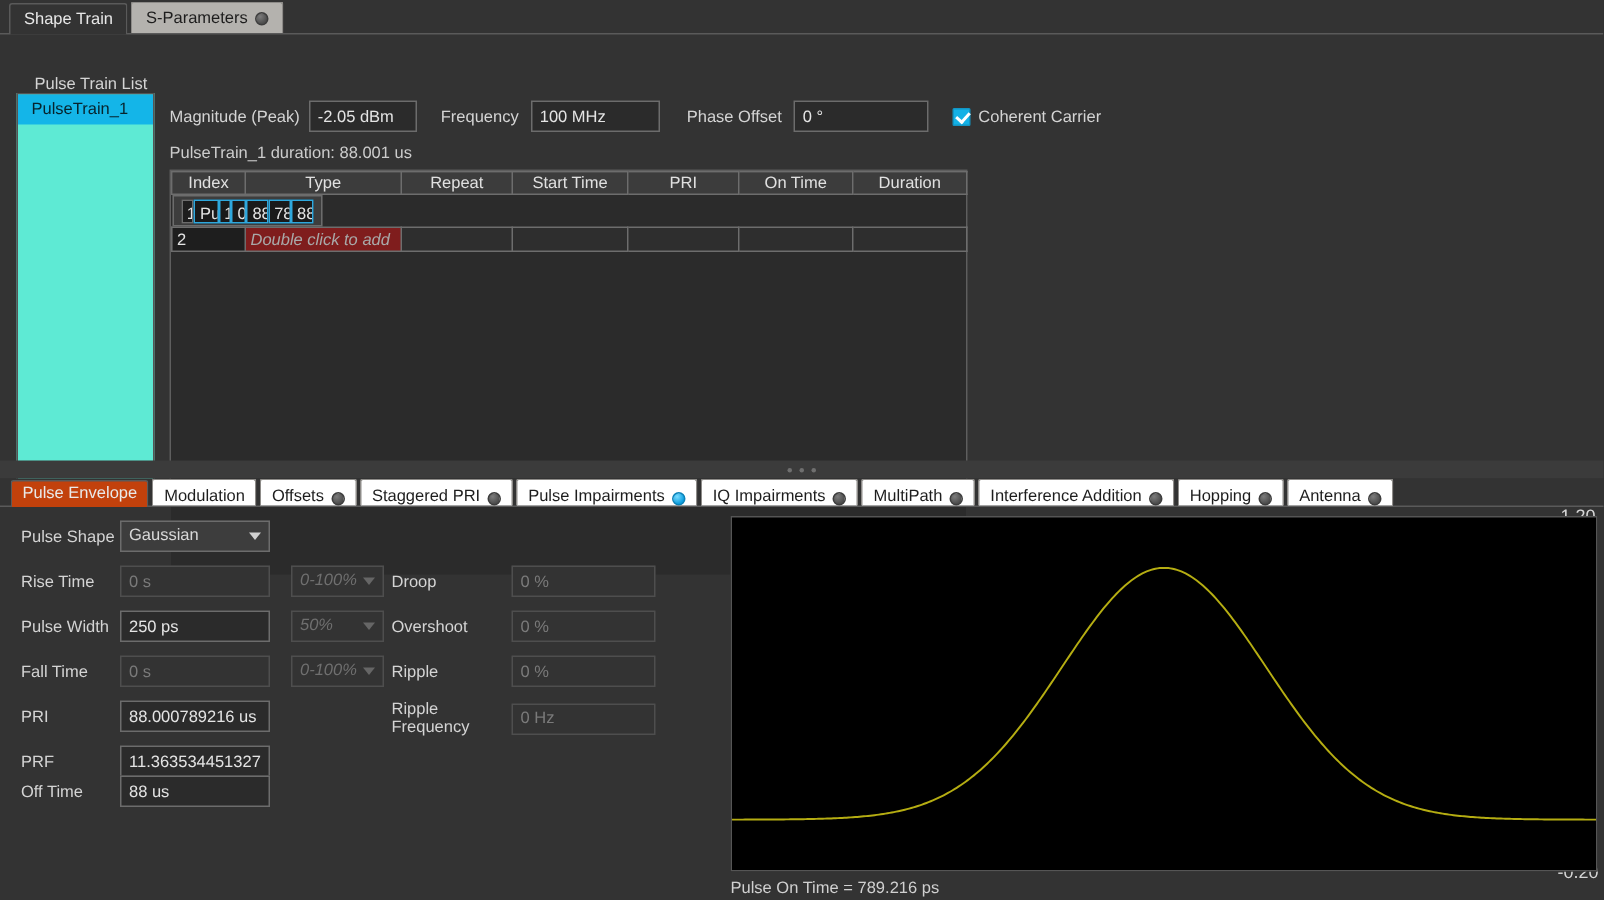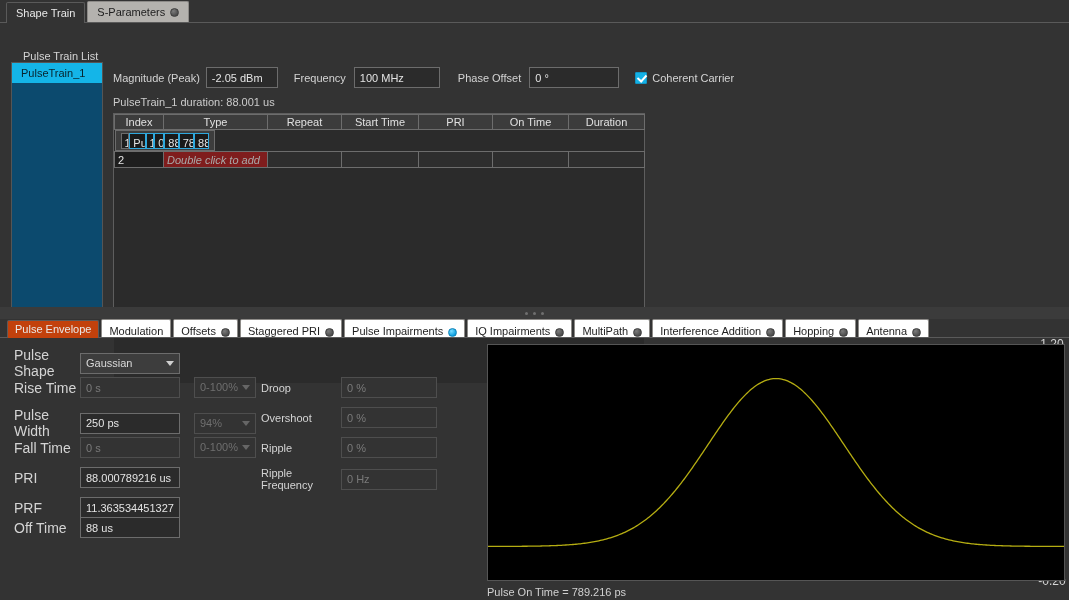--- a/index.html
+++ b/index.html
@@ -38,21 +38,21 @@
   .ttab.inactive { background: #b4b2ae; color: #1d1d1d; border-color: #8d8b88; }
   .dot { width: 9px; height: 9px; border-radius: 50%; display: inline-block; }
   .dot.greyd { background: radial-gradient(circle at 35% 30%, #7c7c7c, #4d4d4d 70%); border: 1px solid #3d3d3d; }
   .dot.cyan { background: radial-gradient(circle at 35% 30%, #79dcff, #0d9fe0 70%); border: 1px solid #0b82b8; }
 
   
   .upper { height: 288px; position: relative; }
   .pt-list-label { position: absolute; left: 23px; top: 27px; font-size: 11px; color: #d4d4d4; }
   .pt-list {
     position: absolute; left: 11px; top: 39px; width: 92px; height: 268px;
-    background: #0c4a6e; border: 1px solid #555555;
+    background: #5eead4; border: 1px solid #555555;
   }
   .pt-item {
     height: 20px; line-height: 20px;
     background: #14b5e8; color: #07232c;
     padding-left: 9px; font-size: 11px;
     cursor: default;
   }
 
   .fieldrow { position: absolute; left: 113px; top: 44px; display: flex; align-items: center; }
   .flabel { font-size: 11px; color: #d4d4d4; }
@@ -115,36 +115,36 @@
     height: 18px; padding: 0 7px; display: flex; align-items: center; gap: 5px;
     font-size: 11px; border: 1px solid #5a5a5a; border-bottom: none;
     border-radius: 2px 2px 0 0; margin-right: 2px; white-space: nowrap; cursor: default;
   }
   .ltab.active { background: #c2410c; color: #e9e9e9; margin-bottom: -1px; padding-bottom: 1px; z-index: 3; }
   .ltab.inactive { background: #ffffff; color: #1d1d1d; border-color: #8d8b88; align-items: flex-end; }
 
   
   .lower { position: absolute; left: 0; top: 338px; width: 1069px; height: 262px; }
   .frow { position: absolute; display: flex; align-items: center; }
-  .flab2 { width: 66px; font-size: 14px; color: #d4d4d4; }
+  .flab2 { width: 66px; font-size: 11px; color: #d4d4d4; }
   .fin {
     width: 100px; height: 21px; background: #2b2b2b; border: 1px solid #6c6c6c;
     color: #e4e4e4; font-size: 11px; padding: 0 5px; line-height: 19px;
     font-family: "Liberation Sans", sans-serif;
   }
   .fin.dis { background: #333333; border-color: #4e4e4e; color: #7a7a7a; }
   .sel {
     width: 100px; height: 21px; background: #3d3d3d; border: 1px solid #6c6c6c;
     color: #d9d9d9; font-size: 11px; padding: 0 5px; line-height: 19px;
     display: flex; align-items: center; justify-content: space-between; cursor: default;
   }
   .sel.dis { background: #333333; border-color: #4e4e4e; color: #6f6f6f; }
   .caret { width: 0; height: 0; border-left: 4px solid transparent; border-right: 4px solid transparent; border-top: 5px solid #d0d0d0; }
   .sel.dis .caret { border-top-color: #666666; }
-  .unit { width: 62px; }
+  .unit { width: 62px; font-style: italic; }
   .flab3 { width: 80px; font-size: 11px; color: #d4d4d4; }
   .fin3 { width: 96px; }
 
   
   .chart { position: absolute; left: 448px; top: 2px; width: 621px; height: 260px; }
   .plot {
     position: absolute; left: 39px; top: 4px; width: 578px; height: 237px;
     background: #000000; border: 1px solid #555555;
   }
   .ylab { position: absolute; right: 0; font-size: 12px; color: #d6d6d6; text-align: center; width: 34px; }
@@ -301,21 +301,21 @@
     <div class="sel dis unit" style="margin-left:14px;">
       <span>0-100%</span>
       <span class="caret"></span>
     </div>
   </div>
 
   <div class="frow" style="left:14px; top:69px;">
     <span class="flab2">Pulse Width</span>
     <input class="fin" value="250 ps" style="">
     <div class="sel dis unit" style="margin-left:14px;">
-      <span>94%</span>
+      <span>50%</span>
       <span class="caret"></span>
     </div>
   </div>
 
   <div class="frow" style="left:14px; top:99px;">
     <span class="flab2">Fall Time</span>
     <input class="fin dis" value="0 s" style="">
     <div class="sel dis unit" style="margin-left:14px;">
       <span>0-100%</span>
       <span class="caret"></span>

